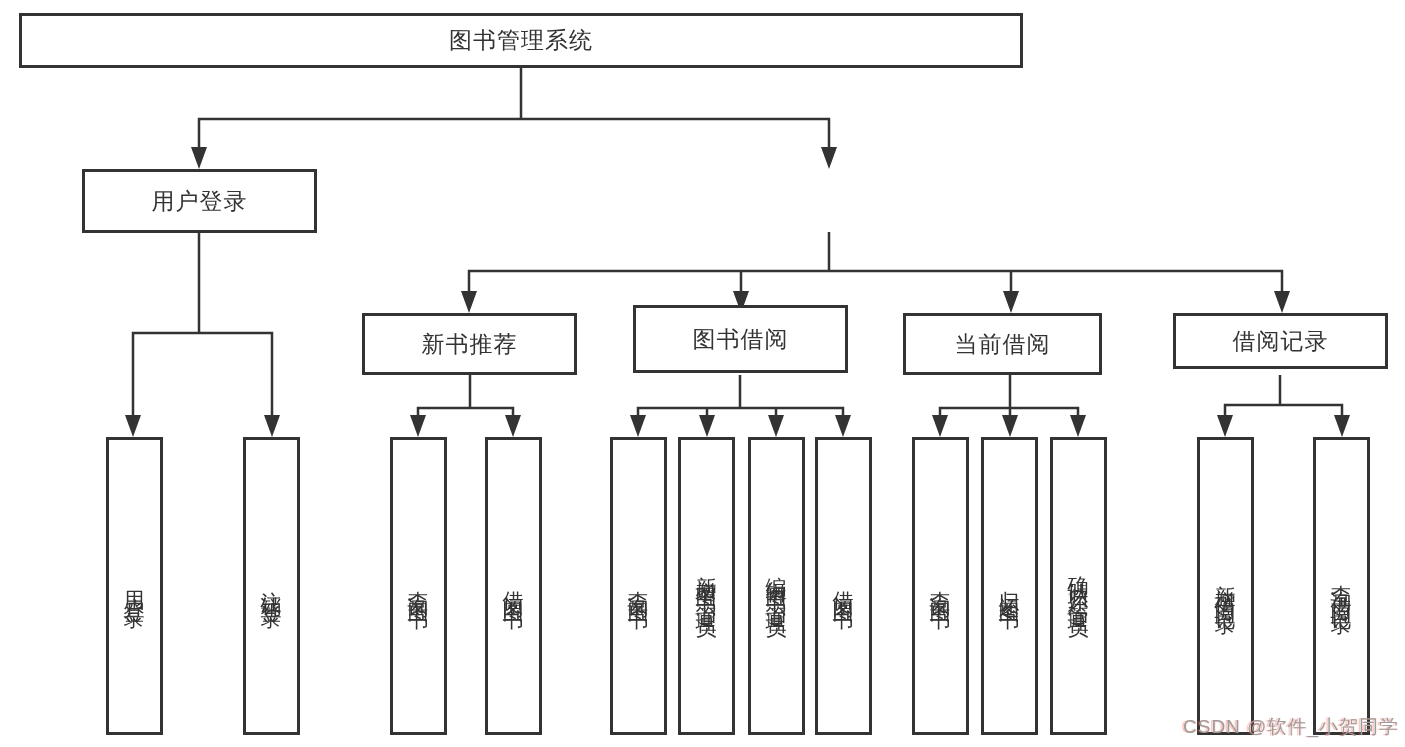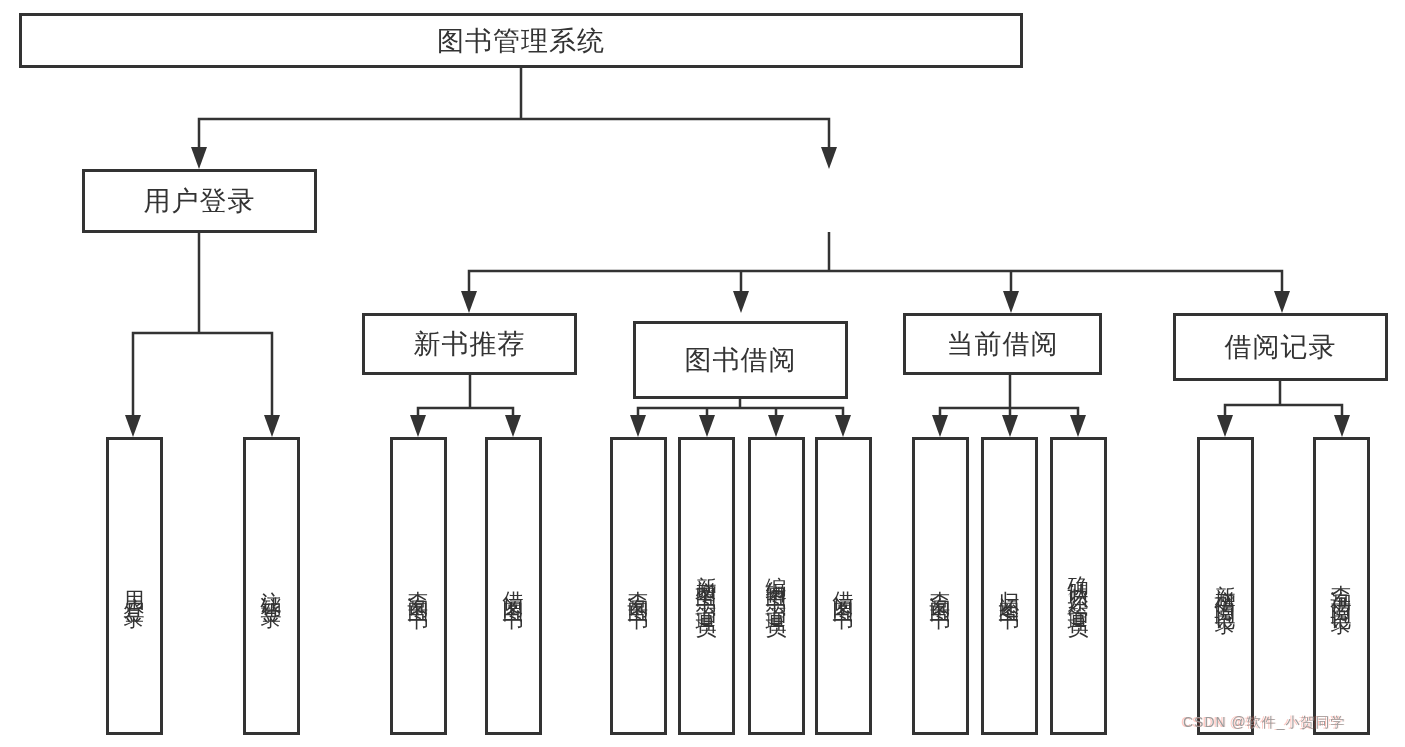--- a/index.html
+++ b/index.html
@@ -23,21 +23,21 @@
   }
   .box {
     position: absolute;
     box-sizing: border-box;
     border: 3px solid #333333;
     background: #ffffff;
     display: flex;
     align-items: center;
     justify-content: center;
     color: #333333;
-    font-size: 27px;
+    font-size: 23px;
     letter-spacing: 1px;
     white-space: nowrap;
   }
   .vbox {
     position: absolute;
     box-sizing: border-box;
     border: 3px solid #333333;
     background: #ffffff;
     display: flex;
     align-items: center;
@@ -48,21 +48,21 @@
   .vbox .vtext {
     writing-mode: vertical-rl;
     text-orientation: upright;
     letter-spacing: 6px;
     line-height: 1;
   }
   #watermark {
     position: absolute;
     left: 1183px;
     top: 714px;
-    font-size: 14px;
+    font-size: 19px;
     color: #9c9c9c;
     letter-spacing: 1px;
     white-space: nowrap;
     text-shadow: -2px 0 0 rgba(255, 80, 60, 0.30), 1px 0 0 rgba(255, 140, 120, 0.18);
     z-index: 5;
   }
 </style>
 </head>
 <body>
 
@@ -103,27 +103,27 @@
     <span>图书管理系统</span>
   </div>
 
   <div class="box" style="left:82px; top:169px; width:235px; height:64px;">
     <span>用户登录</span>
   </div>
 
   <div class="box" style="left:362px; top:313px; width:215px; height:62px;">
     <span>新书推荐</span>
   </div>
-  <div class="box" style="left:633px; top:321px; width:215px; height:78px;">
+  <div class="box" style="left:633px; top:305px; width:215px; height:68px;">
     <span>图书借阅</span>
   </div>
   <div class="box" style="left:903px; top:313px; width:199px; height:62px;">
     <span>当前借阅</span>
   </div>
-  <div class="box" style="left:1173px; top:313px; width:215px; height:68px;">
+  <div class="box" style="left:1173px; top:313px; width:215px; height:56px;">
     <span>借阅记录</span>
   </div>
 
   <div class="vbox" style="left:106px; top:437px; width:57px; height:298px;">
     <span class="vtext">用户登录</span>
   </div>
   <div class="vbox" style="left:243px; top:437px; width:57px; height:298px;">
     <span class="vtext">注销登录</span>
   </div>
 

